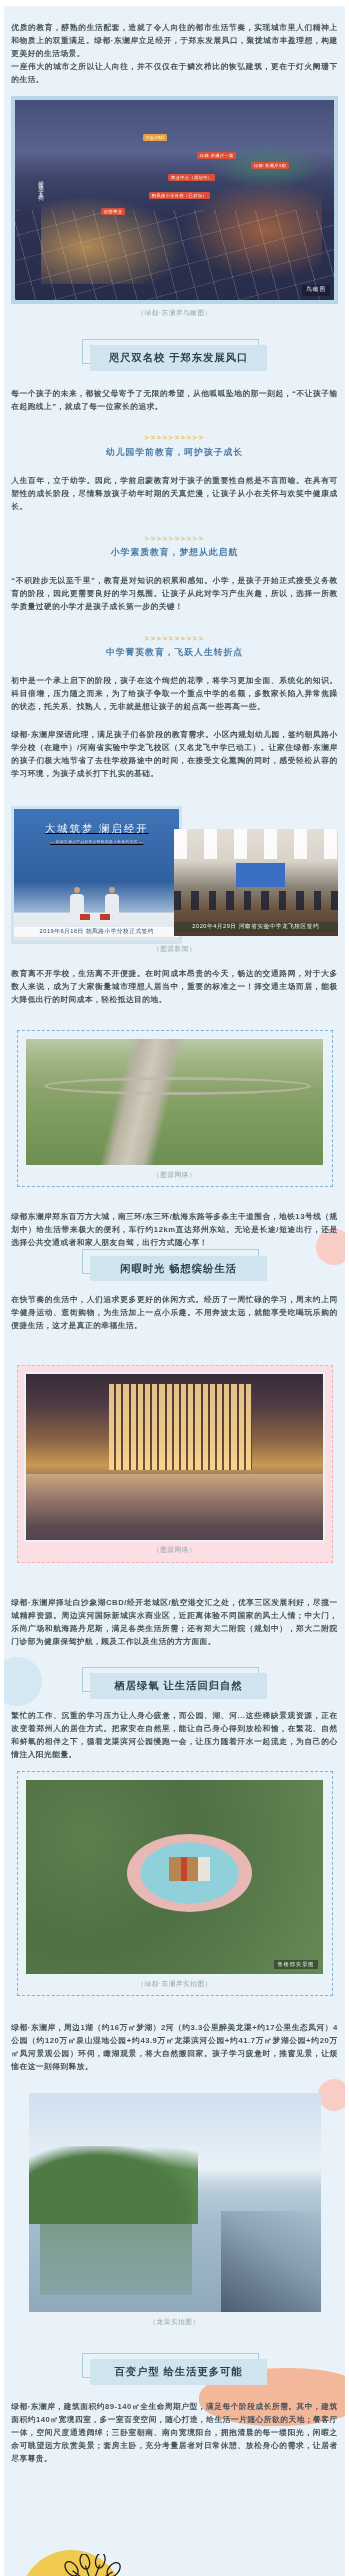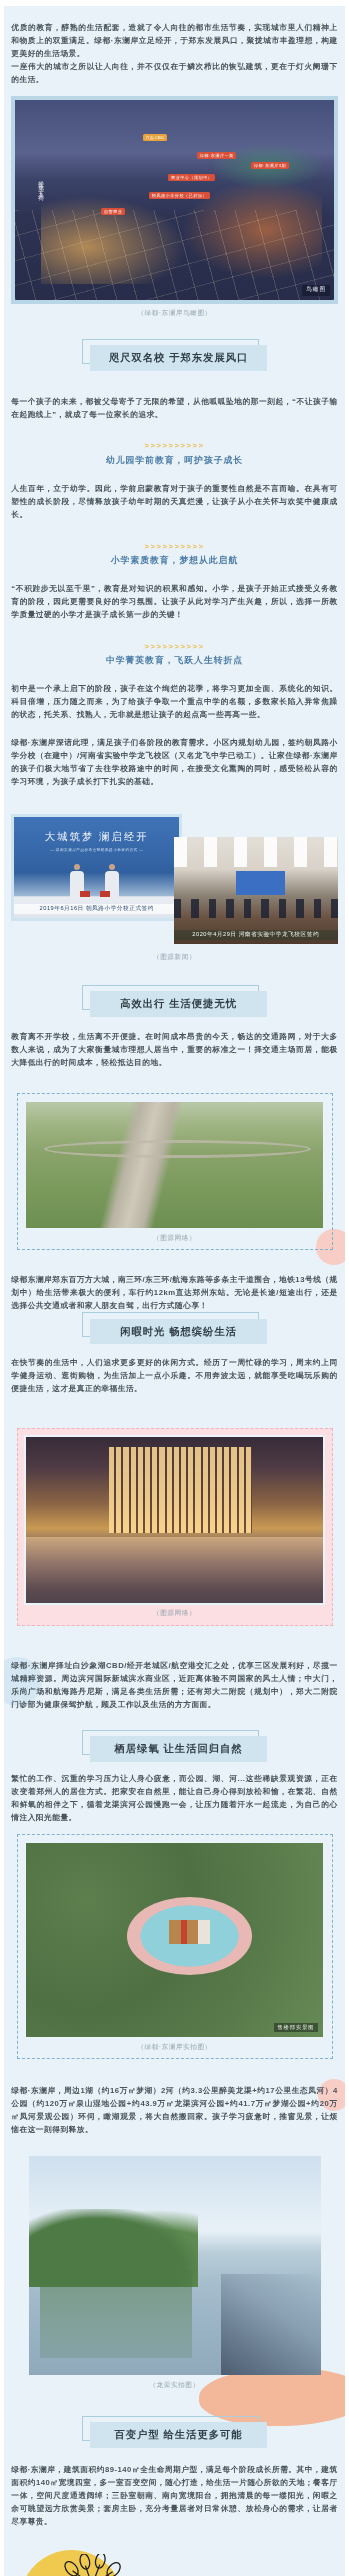--- a/index.html
+++ b/index.html
@@ -45,22 +45,22 @@
   .hero .street { position:absolute; left:7%; top:38%; writing-mode:vertical-lr;
           color:rgba(255,255,255,.85); font-size:5.7px; letter-spacing:2.1px; }
   .hero .wm { position:absolute; right:4.1px; bottom:4.1px; background:rgba(20,25,45,.65);
           color:#e8eef5; font-size:5.7px; letter-spacing:1px; padding:1.5px 4.1px; }
 
   
   .collage { position:relative; z-index:2; height:130px; }
   .snap { position:absolute; overflow:hidden; }
   .snap .bar { position:absolute; left:0; right:0; bottom:4.1px; text-align:center;
                font-size:5.7px; letter-spacing:0.5px; }
-  .snap-l { left:0; top:0; width:171px; height:107px; border:3.1px solid #cfe4f1;
-            background:linear-gradient(180deg,#3f74b8 0%,#31609f 55%,#9db8d4 78%,#e9edf2 79%,#dfe5ec 100%); }
+  .snap-l { left:0; top:0; width:171px; height:138px; border:3.1px solid #cfe4f1;
+            background:linear-gradient(180deg,#3f74b8 0%,#31609f 55%,#9db8d4 78%,#e9edf2 79%,#dfe5ec 100%);text-decoration:underline; }
   .snap-l .t1 { margin-top:13.4px; text-align:center; color:#f2f6fb; font-size:10.3px;
                 font-family:"Liberation Serif", serif; letter-spacing:2.1px; }
   .snap-l .t2 { margin-top:4.1px; text-align:center; color:#cfe0f2; font-size:3.6px; letter-spacing:0.5px; }
   .snap-l .man { position:absolute; bottom:17.5px; width:13.4px; height:29px; border-radius:4.1px 4.1px 0 0;
                  background:#e8ecf1; }
   .snap-l .man:after{content:"";position:absolute;top:-7.2px;left:3.6px;width:6.2px;height:6.2px;
                  border-radius:50%;background:#caa287;}
   .snap-l .folder{position:absolute;bottom:20.6px;width:9.3px;height:6.2px;background:#c23a2e;}
   .snap-l .bar { color:#2a4a6e; background:rgba(255,255,255,.7); padding:1px 0; }
   .snap-r { right:0; top:23px; width:164px; height:107px;
@@ -109,21 +109,21 @@
                 radial-gradient(ellipse at 75% 90%, #5d8a50 0 50%, rgba(93,138,80,0) 70%);}
   .river:after{content:"";position:absolute;left:4%;top:52%;width:52%;height:40%;
      background:linear-gradient(180deg, rgba(78,122,70,.55), rgba(78,122,70,.2));}
   .river .rail{position:absolute;right:0;bottom:0;width:34%;height:46%;
      background:linear-gradient(35deg, rgba(70,85,105,.9), rgba(120,140,160,.5) 60%, rgba(120,140,160,0));}
 
   
   .deco { position:absolute; z-index:1; border-radius:50%; }
 
   .mt14{margin-top:7.2px}.mt16{margin-top:8.2px}.mt18{margin-top:9.3px}.mt20{margin-top:10.3px}
-  .mt22{margin-top:11.3px}.mt24{margin-top:12.4px}.mt26{margin-top:24px}.mt28{margin-top:14.4px}
+  .mt22{margin-top:11.3px}.mt24{margin-top:12.4px}.mt26{margin-top:16px}.mt28{margin-top:14.4px}
   .mt30{margin-top:15.5px}.mt38{margin-top:19.6px}.mt40{margin-top:20.6px}
   .mt44{margin-top:23px}.mt46{margin-top:24px}.mt48{margin-top:25px}.mt50{margin-top:26px}.mt60{}.mt64{margin-top:33px}.mt8{margin-top:4.1px}.mt10{margin-top:5.2px}
 </style>
 </head>
 <body>
 
 <div class="page">
 
   <div class="deco" style="right:-7.2px;top:1223px;width:36px;height:36px;background:#f8cdc6;"></div>
   <div class="deco" style="left:-11.3px;top:1651px;width:49px;height:49px;background:#d4e7f3;"></div>
@@ -201,26 +201,20 @@
     </div>
     <div class="snap snap-r">
       <div class="lights"></div>
       <div class="screen"></div>
       <div class="people"></div>
       <div class="bar">2020年4月29日 河南省实验中学龙飞校区签约</div>
     </div>
   </div>
   <p class="cap mt16">（图源新闻）</p>
 
-  <div class="tbox mt44">
-    <div class="outline"></div>
-    <div class="fill">
-        <span>高效出行 生活便捷无忧</span>
-      </div>
-  </div>
   <p class="para mt24">教育离不开学校，生活离不开便捷。在时间成本昂贵的今天，畅达的交通路网，对于大多数人来说，成为了大家衡量城市理想人居当中，重要的标准之一！择交通主场而居，能极大降低出行的时间成本，轻松抵达目的地。</p>
   <div class="dashed mt46">
     <div class="ph ph-road"></div>
     <p class="cap">（图源网络）</p>
   </div>
   <p class="para mt44">绿都东澜岸郑东百万方大城，南三环/东三环/航海东路等多条主干道围合，地铁13号线（规划中）给生活带来极大的便利，车行约12km直达郑州东站。无论是长途/短途出行，还是选择公共交通或者和家人朋友自驾，出行方式随心享！</p>
 
   <div class="tbox mt60">
     <div class="outline"></div>
     <div class="fill">

